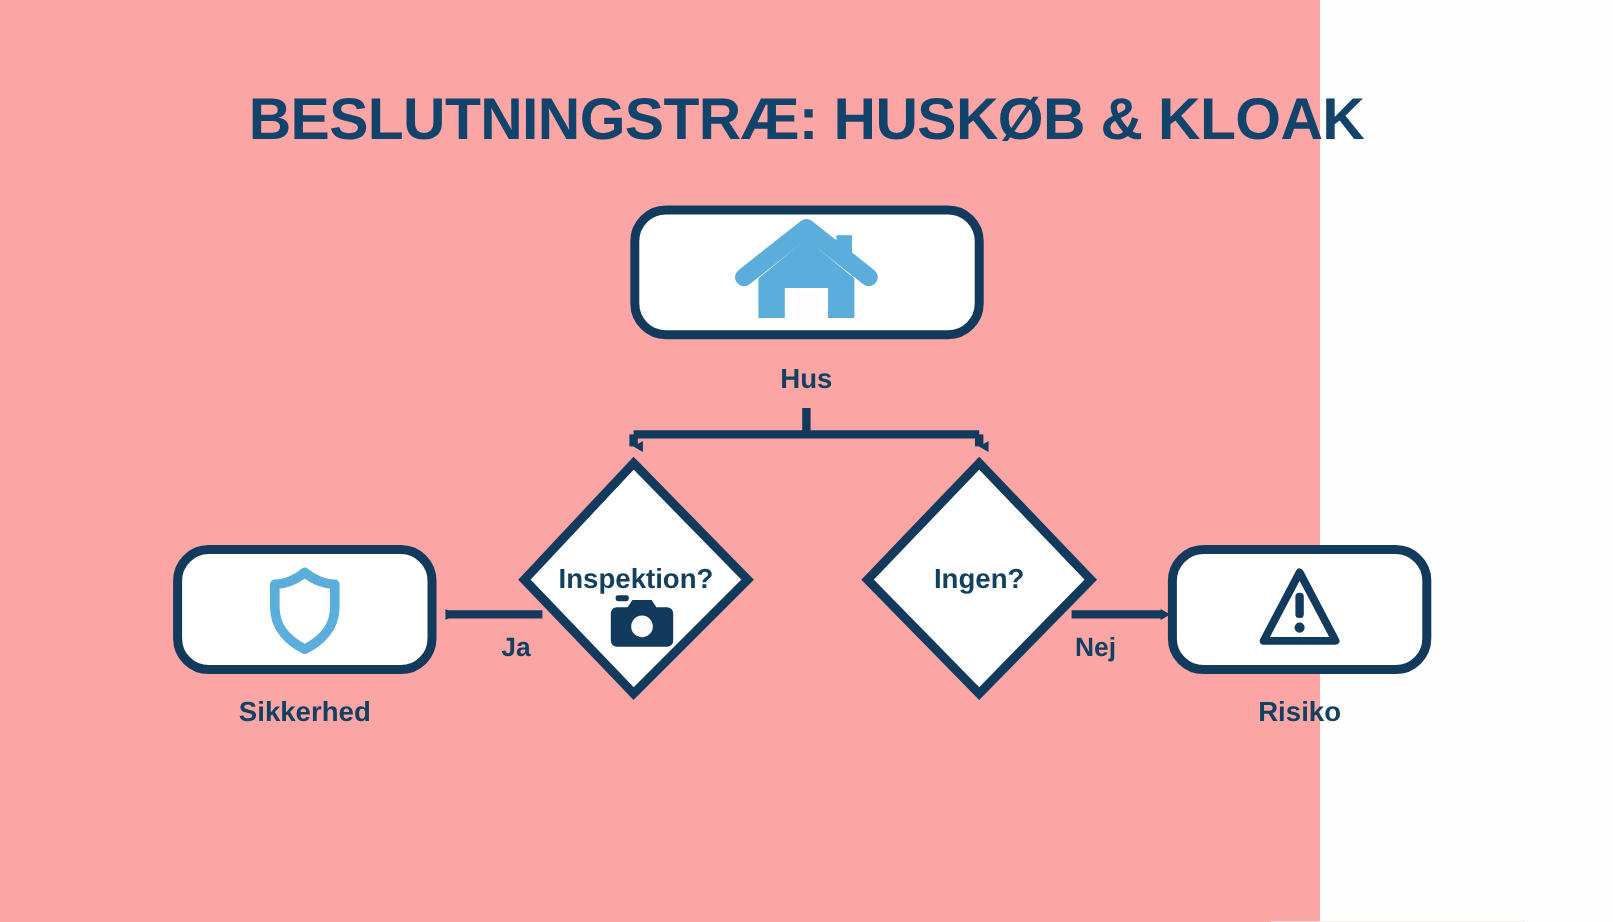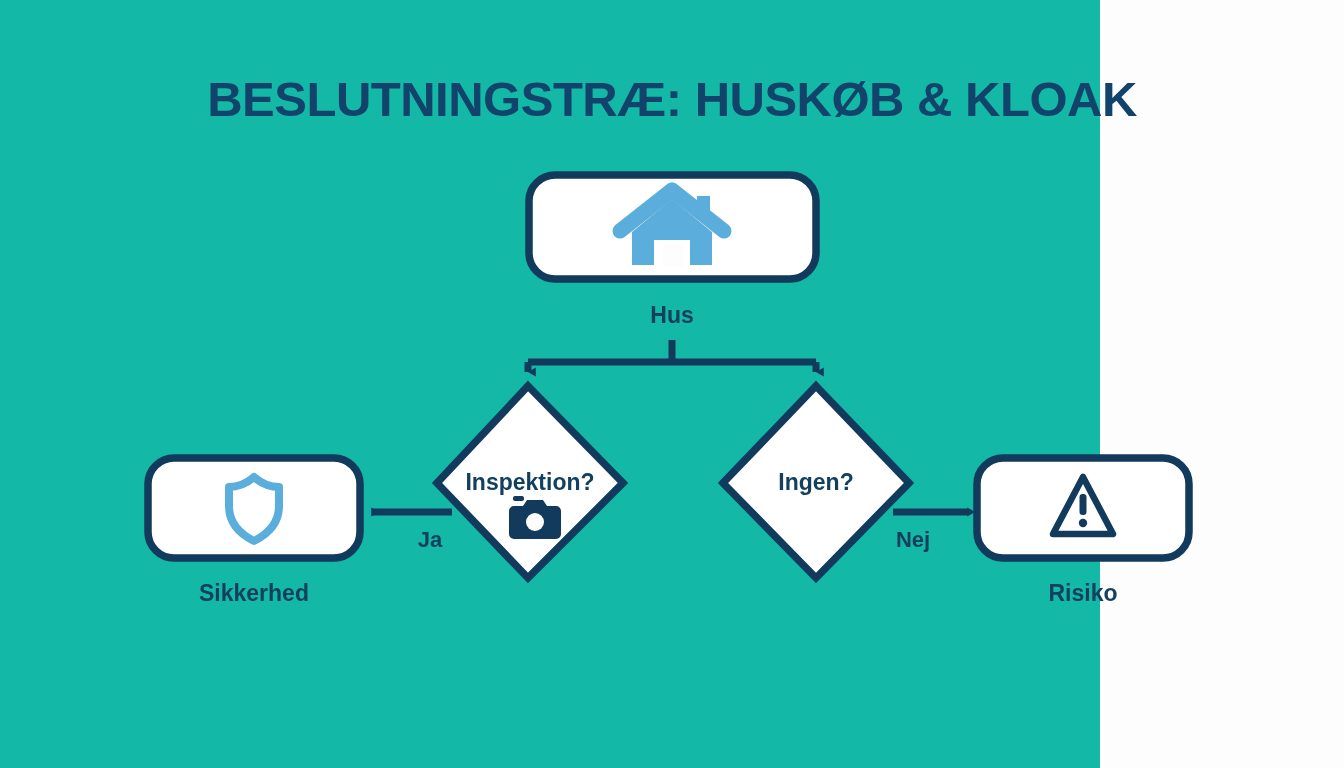--- a/index.html
+++ b/index.html
@@ -11,21 +11,21 @@
     width: 1344px;
     height: 768px;
     overflow: hidden;
     font-family: "Liberation Sans", sans-serif;
     background: #fdfdfd;
   }
   #canvas {
     position: relative;
     width: 1100px;
     height: 768px;
-    background: #14b8a6;
+    background: #fca5a5;
   }
   #diagram-svg {
     position: absolute;
     left: 0;
     top: 0;
     width: 1344px;
     height: 768px;
     display: block;
   }
   .title-text {

